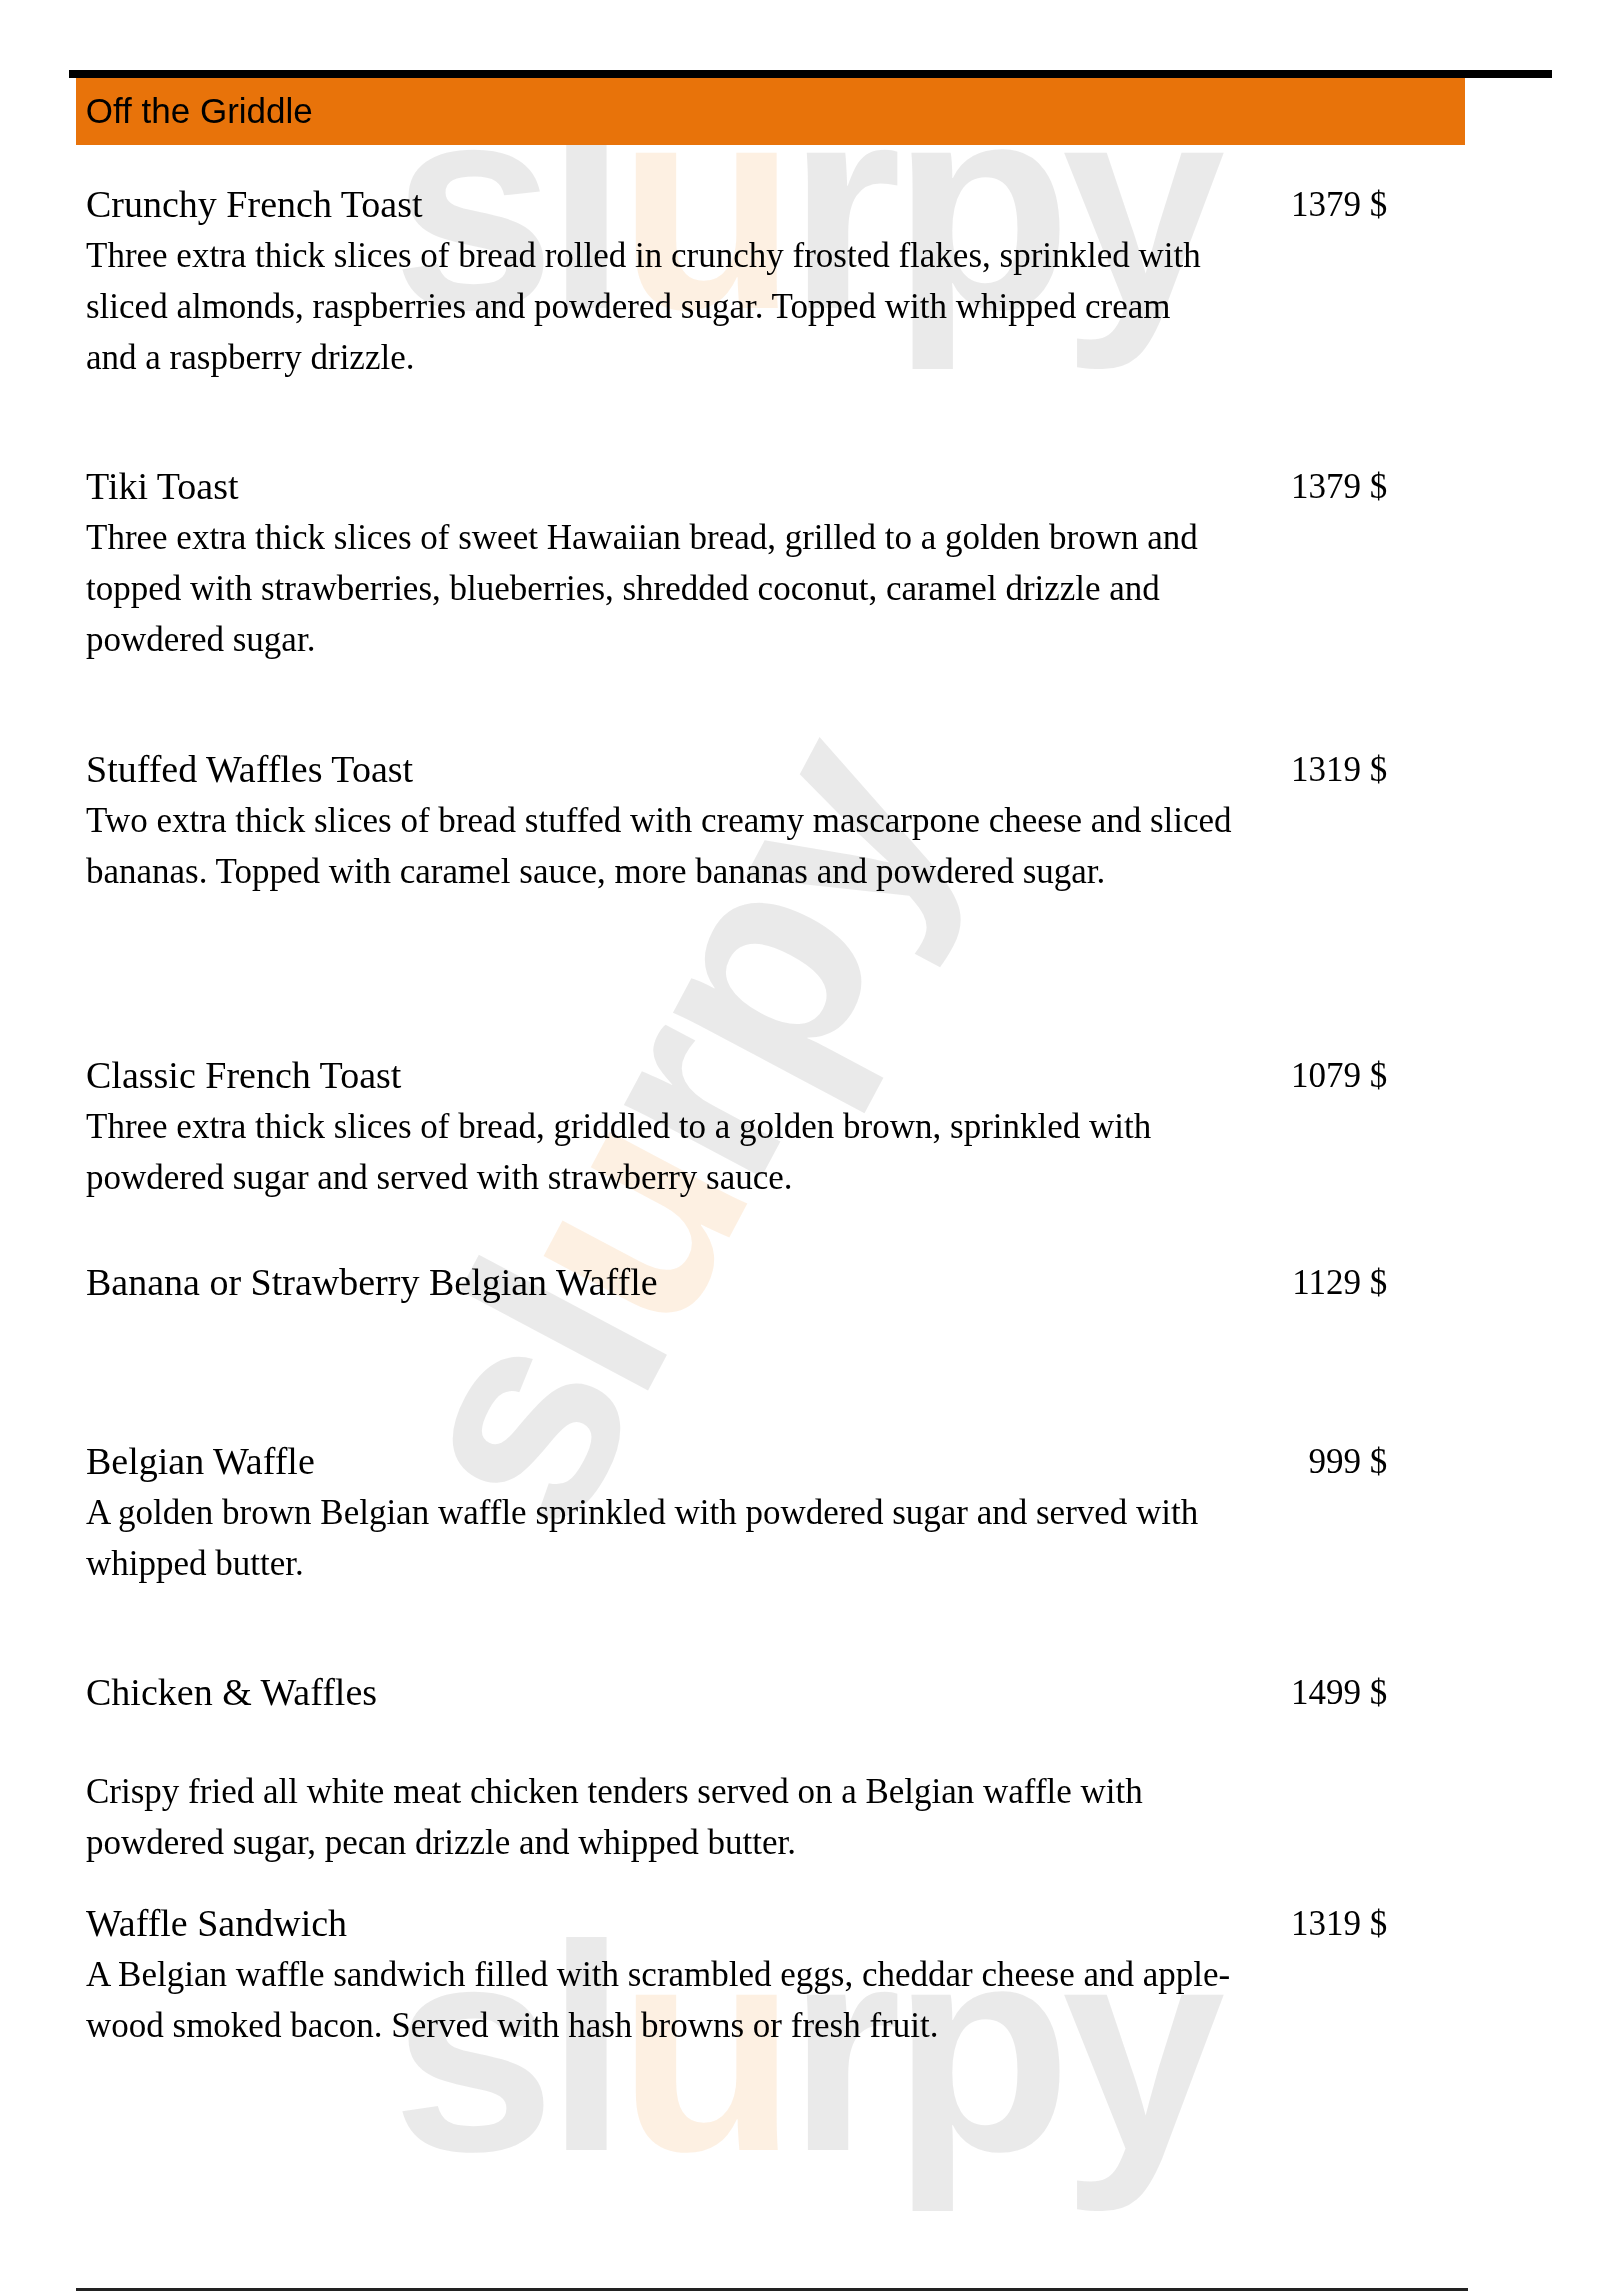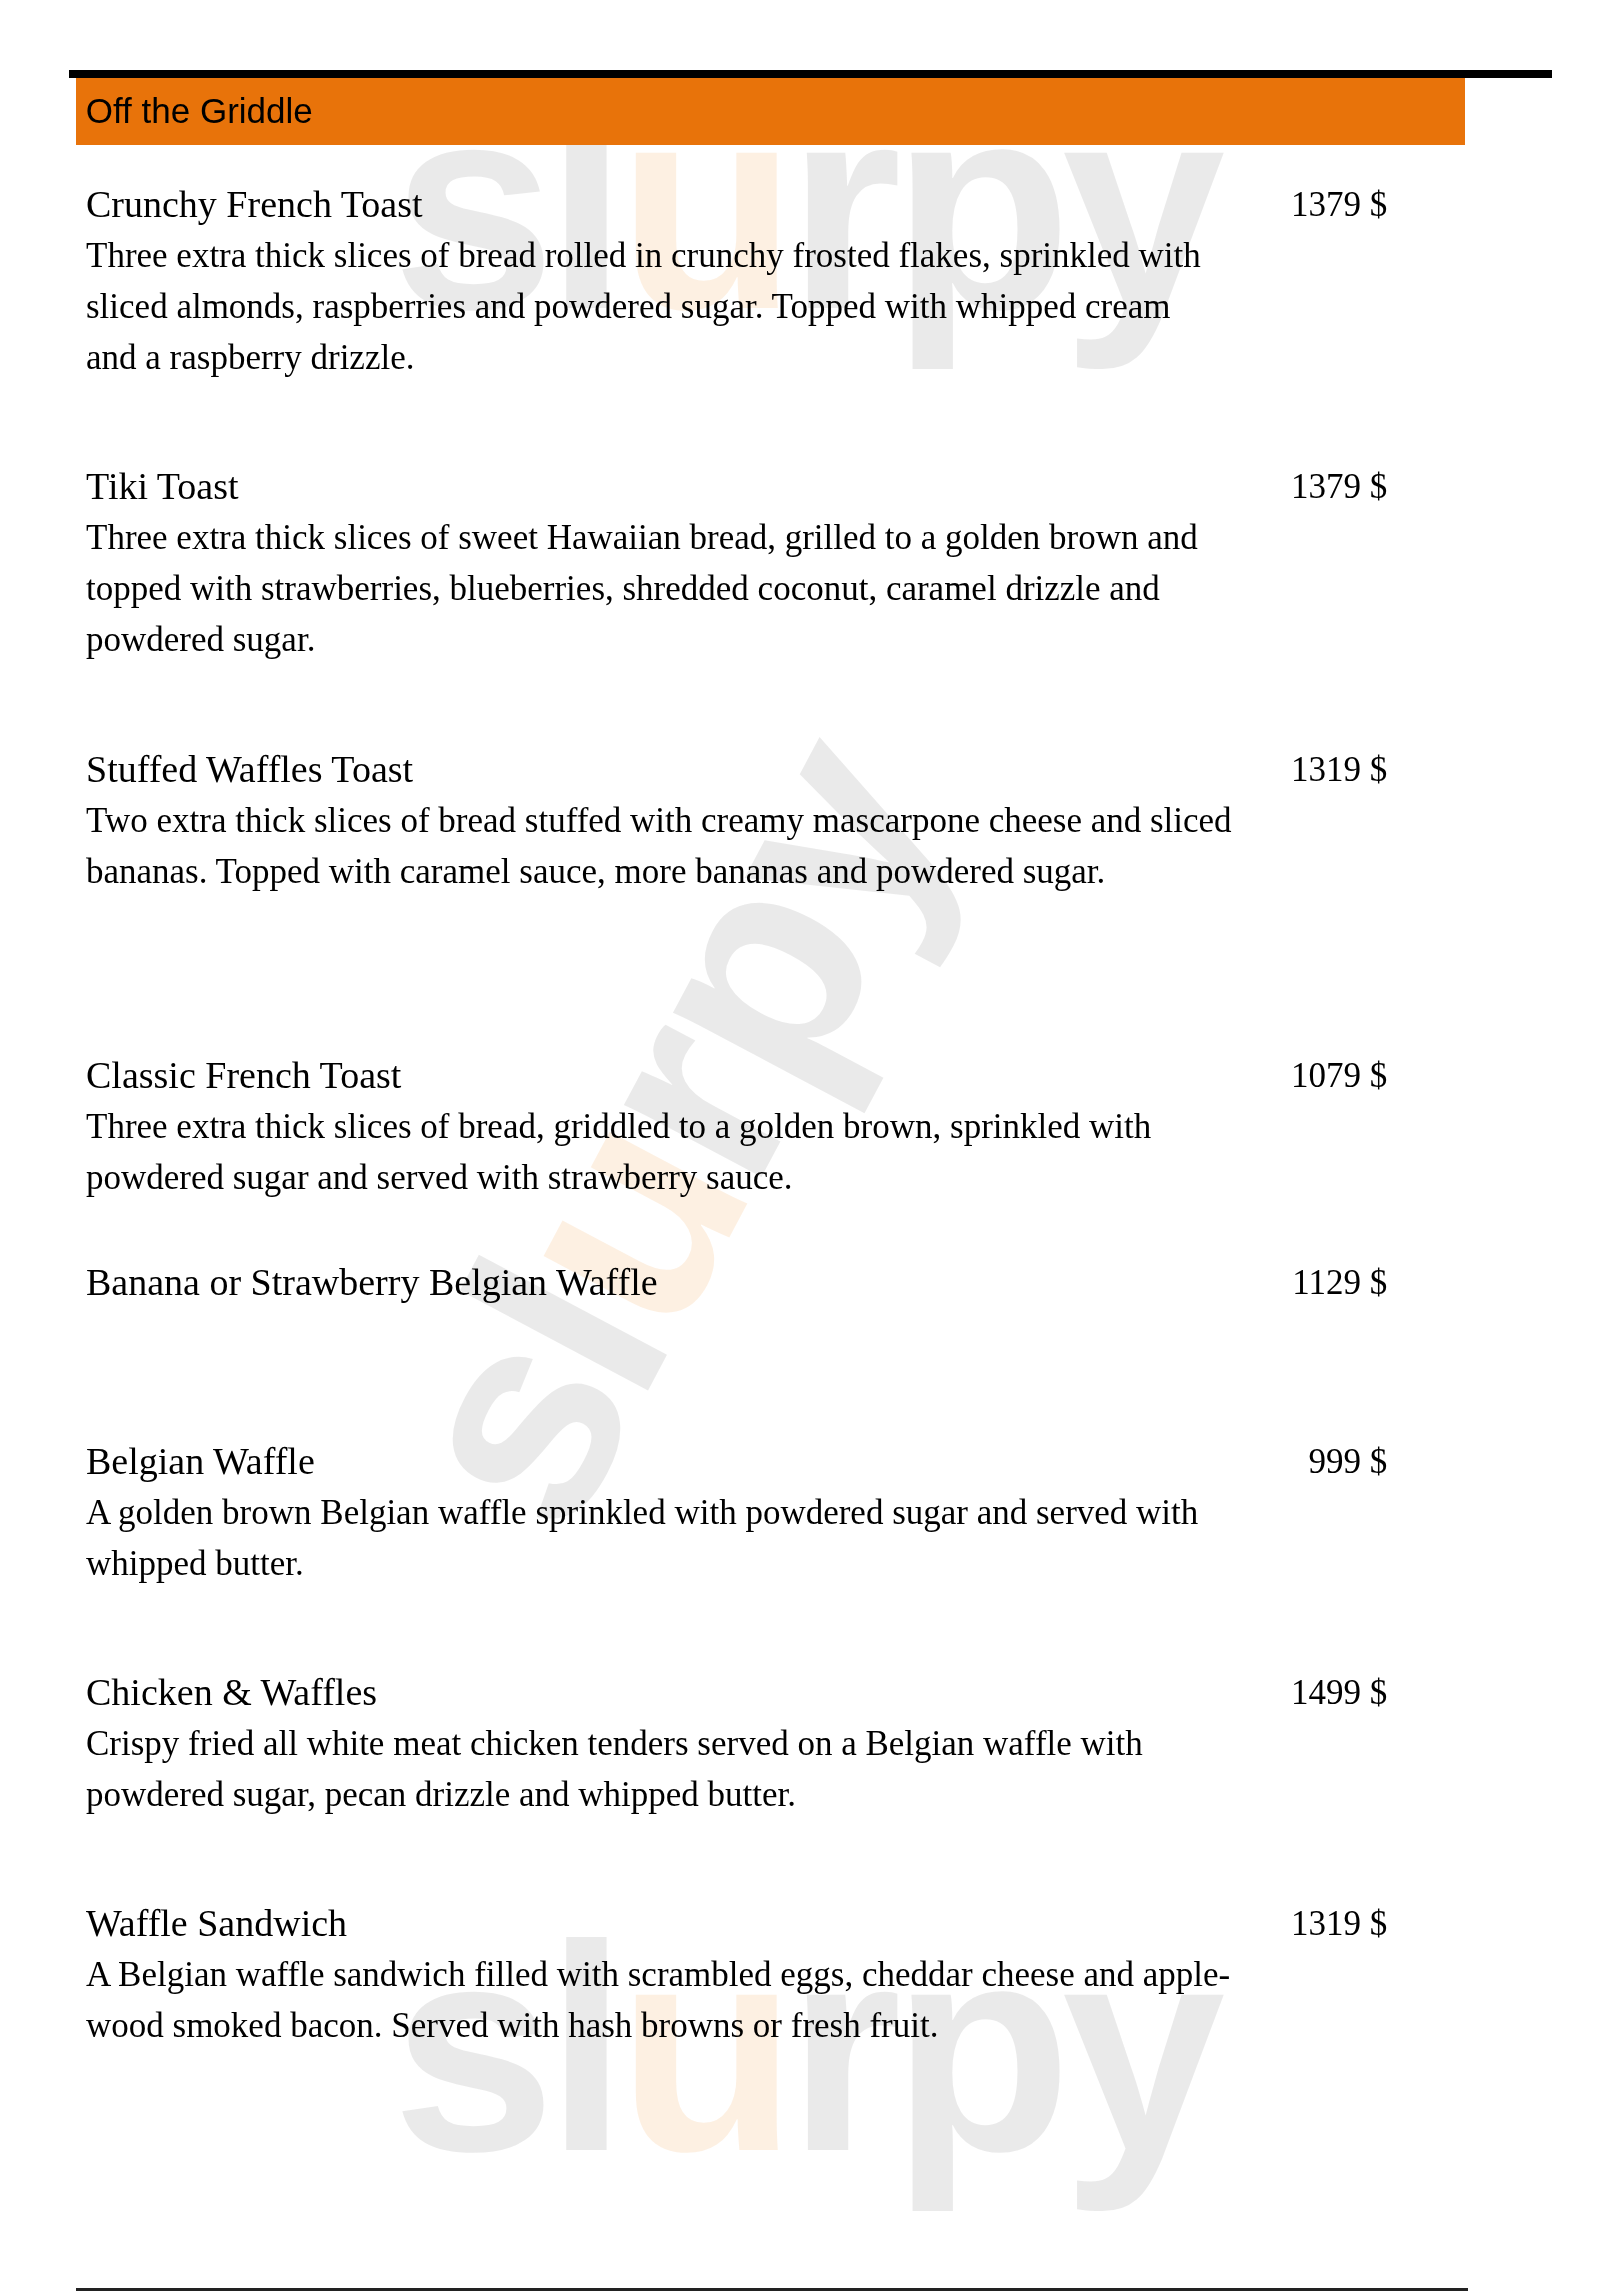--- a/index.html
+++ b/index.html
@@ -178,21 +178,21 @@
       <span class="item-price">999 $</span>
     </div>
     <p class="item-desc" style="width:1157px;">A golden brown Belgian waffle sprinkled with powdered sugar and served with whipped butter.</p>
   </div>
 
   <div class="menu-item" style="top:1488px;">
     <div class="item-head">
       <span class="item-name">Chicken &amp; Waffles</span>
       <span class="item-price">1499 $</span>
     </div>
-    <p class="item-desc" style="width:1098px;">Crispy fried all white meat chicken tenders served on a Belgian waffle with powdered sugar, pecan drizzle and whipped butter.</p>
+    <p class="item-desc" style="width:1098px;margin-top:48px;">Crispy fried all white meat chicken tenders served on a Belgian waffle with powdered sugar, pecan drizzle and whipped butter.</p>
   </div>
 
   <div class="menu-item" style="top:1719px;">
     <div class="item-head">
       <span class="item-name">Waffle Sandwich</span>
       <span class="item-price">1319 $</span>
     </div>
     <p class="item-desc" style="width:1147px;">A Belgian waffle sandwich filled with scrambled eggs, cheddar cheese and apple-wood smoked bacon. Served with hash browns or fresh fruit.</p>
   </div>
 

